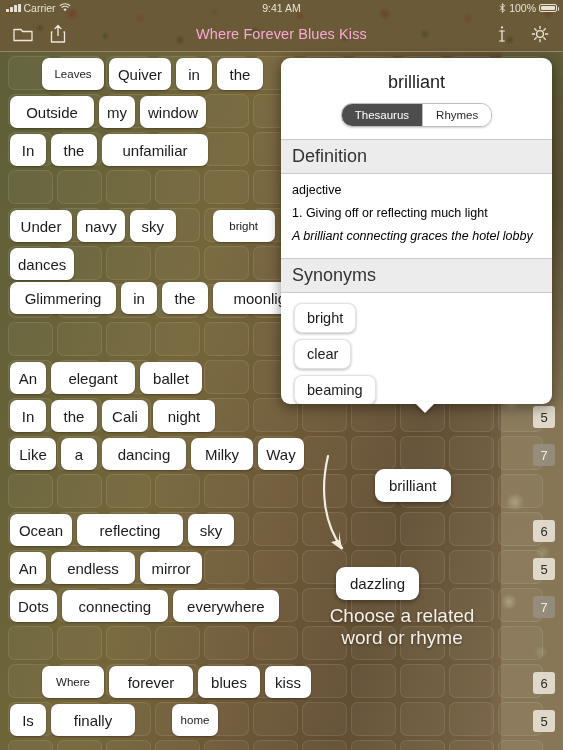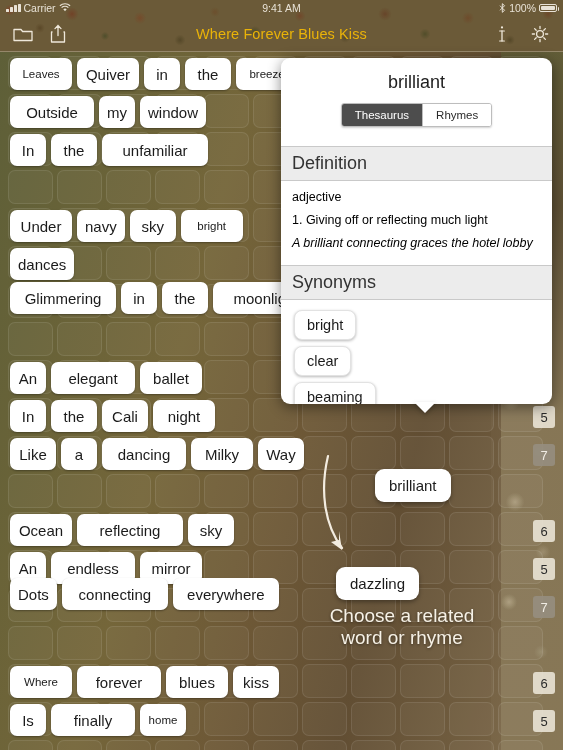--- a/index.html
+++ b/index.html
@@ -95,21 +95,21 @@
   .batt::after{ content:""; position:absolute; right:-3px; top:2px; width:1.5px; height:4px; background:#e8e2d6; border-radius:0 1px 1px 0;}
   .batt i{ position:absolute; inset:1px; background:#e8e2d6; border-radius:1px; }
 
   
   #navbar{
     position:absolute; left:0; top:15px; width:563px; height:37px; z-index:30;
     display:flex; align-items:center; padding:0 12px;
   }
   #navtitle{
     position:absolute; left:0; right:0; text-align:center;
-    color:#eab308; font-size:14.5px; letter-spacing:.1px;
+    color:#f9a8d4; font-size:14.5px; letter-spacing:.1px;
   }
   .nav-ic{ width:22px; height:22px; position:relative; z-index:2; }
   .nav-left{ display:flex; gap:13px; }
   .nav-right{ margin-left:auto; display:flex; gap:16px; align-items:center; }
   #navline{ position:absolute; left:0; right:0; bottom:0; height:1px; background:rgba(230,220,200,.35); }
 
   
   #grid{ position:absolute; left:0; top:52px; right:0; bottom:0; z-index:5; }
   .cellrow{ position:absolute; left:8px; display:flex; gap:4px; }
   .cell{
@@ -120,21 +120,21 @@
 
   
   .wrow{ position:absolute; left:10px; display:flex; gap:5px; z-index:8; }
   .tile{
     background:#fff; border-radius:7px; height:32px;
     display:flex; align-items:center; justify-content:center;
     color:#1b1b1b; font-size:15px; padding:0 8px;
     box-shadow:0 1px 2px rgba(0,0,0,.33);
     white-space:nowrap;
   }
-  .tile.sm{ font-size:11.5px; }
+  .tile.sm{ font-size:11.5px;margin-left:32px; }
 
   
   .chip{
     position:absolute; background:#fff; border-radius:9px; height:33px;
     display:flex; align-items:center; justify-content:center;
     color:#1b1b1b; font-size:15px; padding:0 14px;
     box-shadow:0 2px 4px rgba(0,0,0,.35); z-index:12; white-space:nowrap;
   }
 
   
@@ -159,22 +159,22 @@
   
   #pop{
     position:absolute; left:281px; top:58px; width:271px; height:346px;
     background:#fff; border-radius:9px; z-index:20;
     box-shadow:0 3px 14px rgba(0,0,0,.45);
     overflow:hidden; display:flex; flex-direction:column;
   }
   #pop-head{ padding:14px 0 0; text-align:center; flex:0 0 auto; }
   #pop-word{ font-size:18px; color:#1d1d1d; }
   #seg{
-    margin:10px auto 19px; display:inline-flex;
-    border:1px solid #bdbdbd; border-radius:3px; overflow:hidden;
+    margin:10px auto 12px; display:inline-flex;
+    border:1px solid #bdbdbd; border-radius:11px; overflow:hidden;
     box-shadow:0 1px 2px rgba(0,0,0,.18);
   }
   #seg div{ font-size:11.5px; padding:5px 13px; color:#2a2a2a; background:#fff; }
   #seg div.on{ background:#4d4d4d; color:#fff; }
   #seg div+div{ border-left:1px solid #bdbdbd; }
   .sechdr{
     background:#ececec; border-top:1px solid #c9c9c9; border-bottom:1px solid #c9c9c9;
     font-size:18px; color:#333; padding:6px 11px;
   }
   .secbody{ padding:9px 11px 6px; }
@@ -558,21 +558,21 @@
       <div class="wrow" style="top: 462px;">
         <div class="tile" style="min-width: 62px;">Ocean</div>
         <div class="tile" style="min-width: 106px;">reflecting</div>
         <div class="tile" style="min-width: 46px;">sky</div>
       </div>
       <div class="wrow" style="top: 500px;">
         <div class="tile" style="min-width: 36px;">An</div>
         <div class="tile" style="min-width: 84px;">endless</div>
         <div class="tile" style="min-width: 62px;">mirror</div>
       </div>
-      <div class="wrow" style="top: 526px;">
+      <div class="wrow" style="top: 538px;">
         <div class="tile" style="min-width: 46px;">Dots</div>
         <div class="tile" style="min-width: 106px;">connecting</div>
         <div class="tile" style="min-width: 106px;">everywhere</div>
       </div>
       <div class="wrow" style="top: 614px;">
         <div class="tile sm" style="min-width: 62px;">Where</div>
         <div class="tile" style="min-width: 84px;">forever</div>
         <div class="tile" style="min-width: 62px;">blues</div>
         <div class="tile" style="min-width: 46px;">kiss</div>
       </div>

